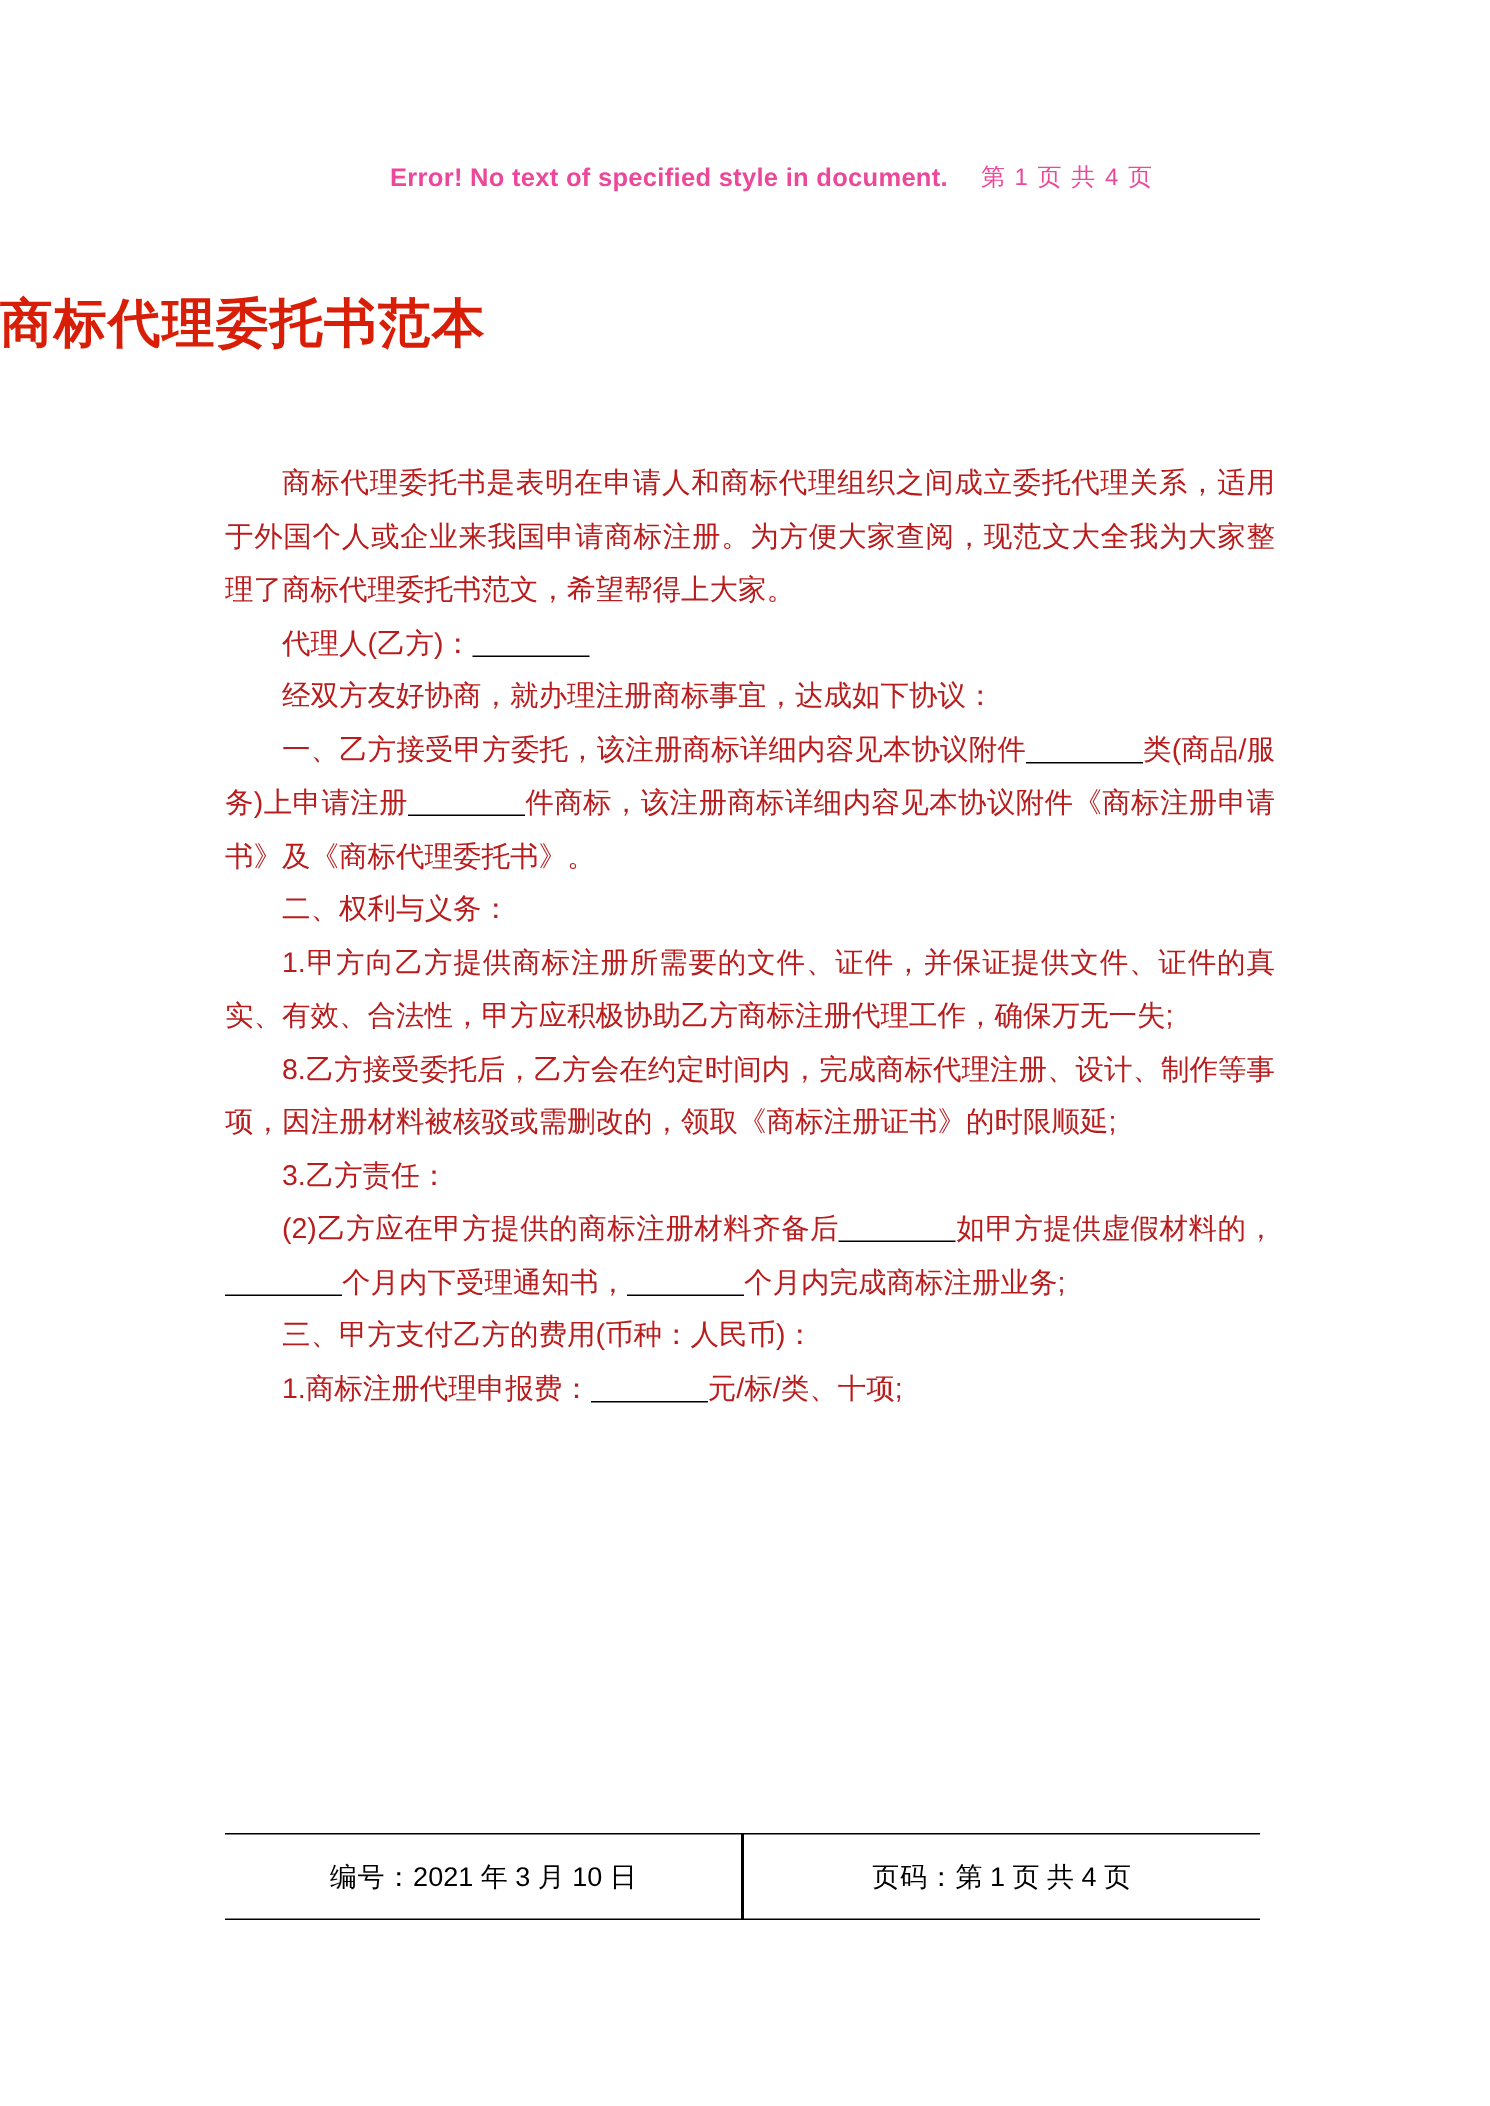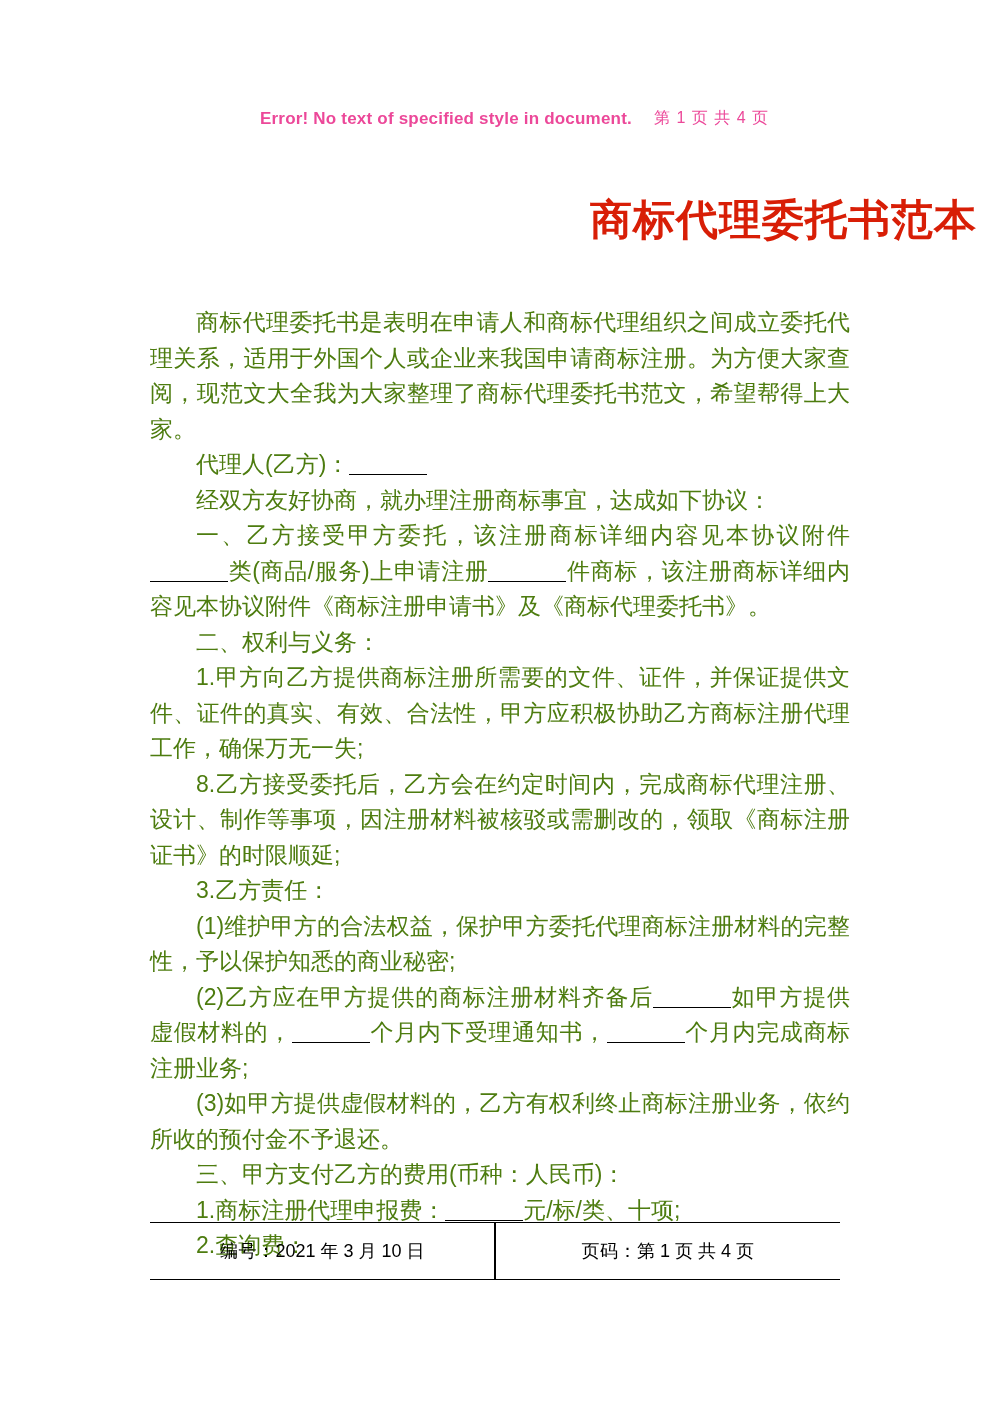--- a/index.html
+++ b/index.html
@@ -45,35 +45,35 @@
     font-size: 16px;
     margin-left: 22px;
     letter-spacing: 1px;
     vertical-align: 1px;
   }
   .title {
     position: absolute;
     top: 192px;
     left: 0;
     width: 977px;
-    text-align: right;
+    text-align: left;
     font-family: "Liberation Sans", sans-serif;
-    font-size: 42px;
+    font-size: 35px;
     font-weight: bold;
     color: #d81e06;
     letter-spacing: 1px;
   }
   .content {
     position: absolute;
     top: 305px;
     left: 150px;
     width: 700px;
-    font-size: 23px;
+    font-size: 19px;
     line-height: 35.5px;
-    color: #4d7c0f;
+    color: #b91c1c;
     font-family: "Liberation Sans", sans-serif;
     text-align: justify;
   }
   .content p {
     margin: 0;
     padding: 0;
     text-indent: 2em;
   }
   .blank {
     letter-spacing: 0;
@@ -134,31 +134,28 @@
     <p><span>一、乙方接受甲方委托，该注册商标详细内容见本协议附件</span><span class="blank"></span><span>类(商品/服务)上申请注册</span><span class="blank"></span><span>件商标，该注册商标详细内容见本协议附件《商标注册申请书》及《商标代理委托书》。</span></p>
 
     <p>二、权利与义务：</p>
 
     <p>1.甲方向乙方提供商标注册所需要的文件、证件，并保证提供文件、证件的真实、有效、合法性，甲方应积极协助乙方商标注册代理工作，确保万无一失;</p>
 
     <p>8.乙方接受委托后，乙方会在约定时间内，完成商标代理注册、设计、制作等事项，因注册材料被核驳或需删改的，领取《商标注册证书》的时限顺延;</p>
 
     <p>3.乙方责任：</p>
 
-    <p>(1)维护甲方的合法权益，保护甲方委托代理商标注册材料的完整性，予以保护知悉的商业秘密;</p>
 
     <p><span>(2)乙方应在甲方提供的商标注册材料齐备后</span><span class="blank"></span><span>如甲方提供虚假材料的，</span><span class="blank"></span><span>个月内下受理通知书，</span><span class="blank"></span><span>个月内完成商标注册业务;</span></p>
 
-    <p>(3)如甲方提供虚假材料的，乙方有权利终止商标注册业务，依约所收的预付金不予退还。</p>
 
     <p>三、甲方支付乙方的费用(币种：人民币)：</p>
 
     <p><span>1.商标注册代理申报费：</span><span class="blank"></span><span>元/标/类、十项;</span></p>
 
-    <p>2.查询费：</p>
 
   </div>
 
   <div class="footer">
     <div class="cell">
       <span class="lbl">编号：</span><span>2021 年 3 月 10 日</span>
     </div>
     <div class="divider"></div>
     <div class="cell">
       <span class="lbl">页码：</span><span>第 1 页 共 4 页</span>

